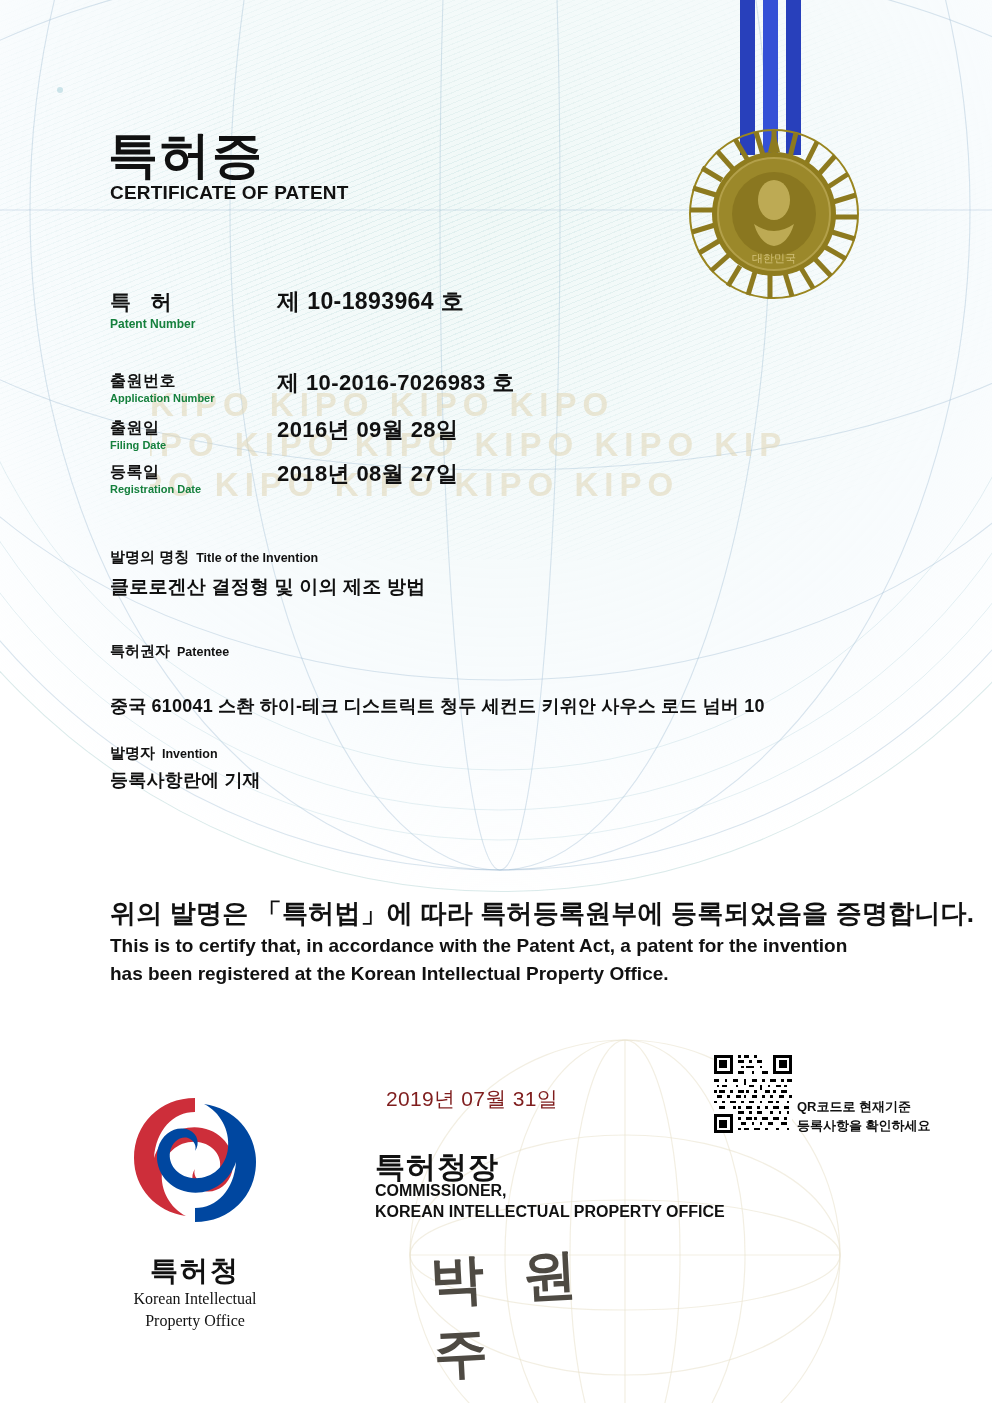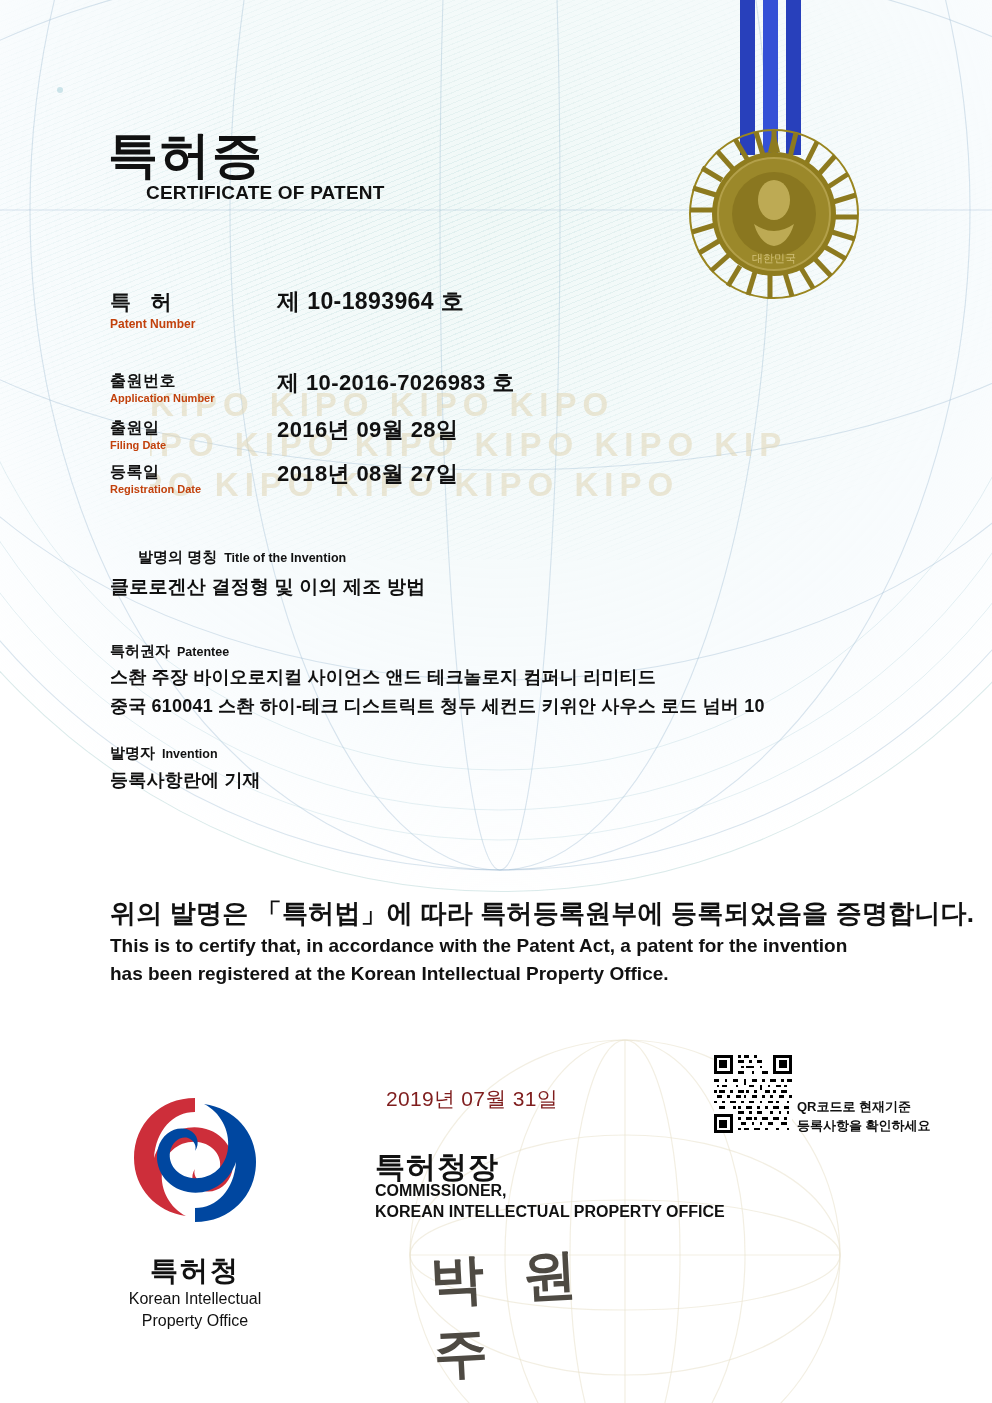--- a/index.html
+++ b/index.html
@@ -126,35 +126,34 @@
     color: #111;
   }
   .title-en {
     position: absolute;
     left: 110px;
     top: 182px;
     font-size: 19px;
     font-weight: bold;
     letter-spacing: .2px;
     color: #111;
-    margin-left: 36px;
   }
 
   .field-label-ko {
     position: absolute;
     font-size: 16px;
     font-weight: bold;
     color: #111;
     letter-spacing: .5px;
   }
   .field-label-en {
     position: absolute;
     font-size: 11px;
     font-weight: bold;
-    color: #c2410c;
+    color: #15803d;
   }
   .field-value {
     position: absolute;
     font-size: 21px;
     font-weight: bold;
     color: #111;
     letter-spacing: .4px;
   }
 
   .pn-label-ko { left: 110px; top: 288px; font-size: 21px; letter-spacing: 7px; }
@@ -186,21 +185,21 @@
   }
   .sec-value {
     position: absolute;
     font-size: 18px;
     font-weight: bold;
     color: #111;
     letter-spacing: .2px;
     text-align: center;
   }
 
-  .inv-title-label { left: 110px; top: 548px; margin-left: 28px; }
+  .inv-title-label { left: 110px; top: 548px; }
   .inv-title-value { left: 110px; top: 574px; font-size: 19px; }
 
   .patentee-label { left: 110px; top: 642px; }
   .patentee-l1 { left: 110px; top: 665px; }
   .patentee-l2 { left: 110px; top: 694px; }
 
   .inventor-label { left: 110px; top: 744px; }
   .inventor-value { left: 110px; top: 768px; }
 
   .certify-ko {
@@ -313,20 +312,21 @@
   }
   .emblem-en {
     position: absolute;
     left: 95px;
     top: 1288px;
     width: 200px;
     text-align: center;
     font-size: 16px;
     line-height: 22px;
     color: #111;
+    font-family: Liberation Serif, serif;
   }
 </style>
 </head>
 <body>
 
 <div id="page">
 
   <div class="bg-layer">
     <div class="globe-arc"></div>
     <div class="globe-lines">
@@ -454,21 +454,20 @@
     <div class="field-value rd-value">2018년  08월  27일</div>
 
     <div class="sec-label inv-title-label">
       <span>발명의 명칭</span><span class="en">Title of the Invention</span>
     </div>
     <div class="sec-value inv-title-value">클로로겐산 결정형 및 이의 제조 방법</div>
 
     <div class="sec-label patentee-label">
       <span>특허권자</span><span class="en">Patentee</span>
     </div>
-    <div class="sec-value patentee-l1">스촨 주장 바이오로지컬 사이언스 앤드 테크놀로지 컴퍼니  리미티드</div>
     <div class="sec-value patentee-l2">중국 610041 스촨 하이-테크 디스트릭트 청두 세컨드 키위안 사우스 로드 넘버 10</div>
 
     <div class="sec-label inventor-label">
       <span>발명자</span><span class="en">Invention</span>
     </div>
     <div class="sec-value inventor-value">등록사항란에 기재</div>
 
     <div class="certify-ko">위의 발명은 「특허법」에 따라 특허등록원부에 등록되었음을 증명합니다.</div>
     <div class="certify-en">
       <div>This is to certify that, in accordance with the Patent Act, a patent for the invention</div>

